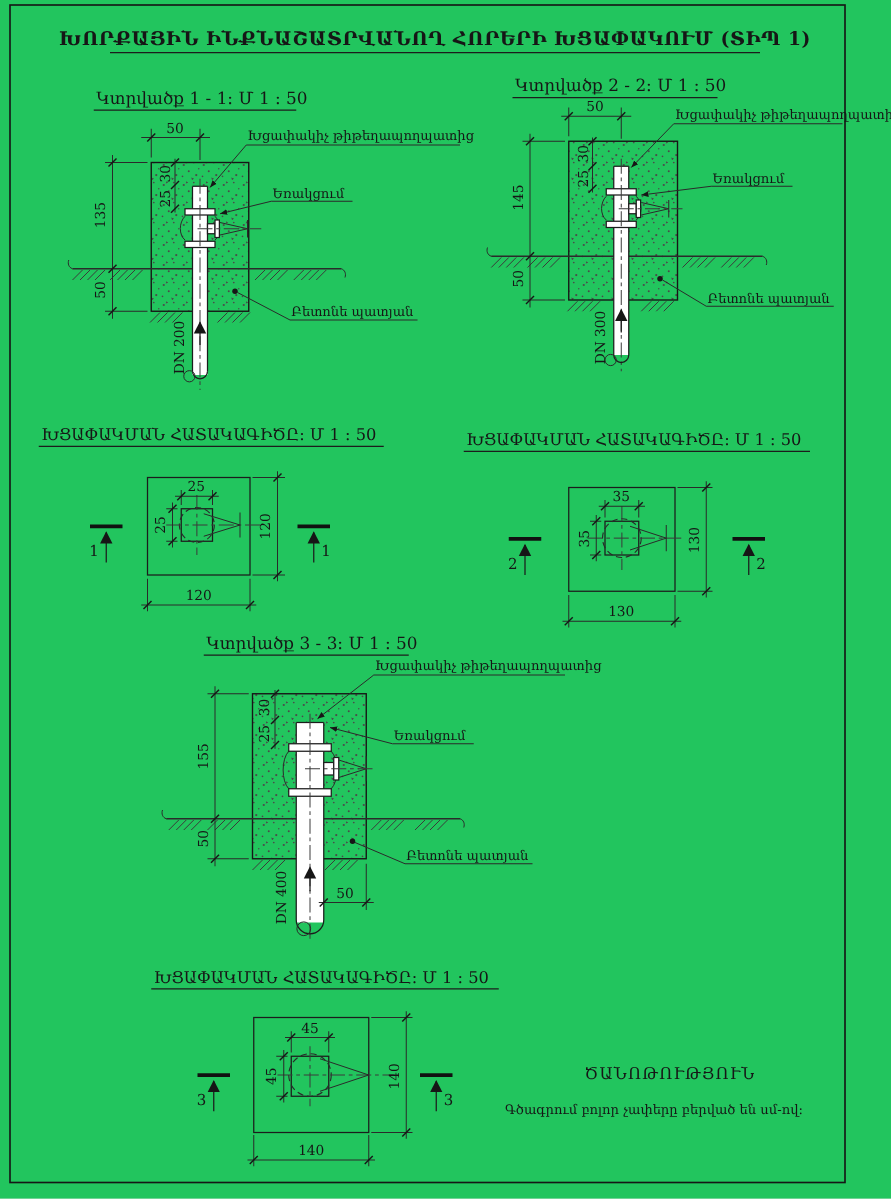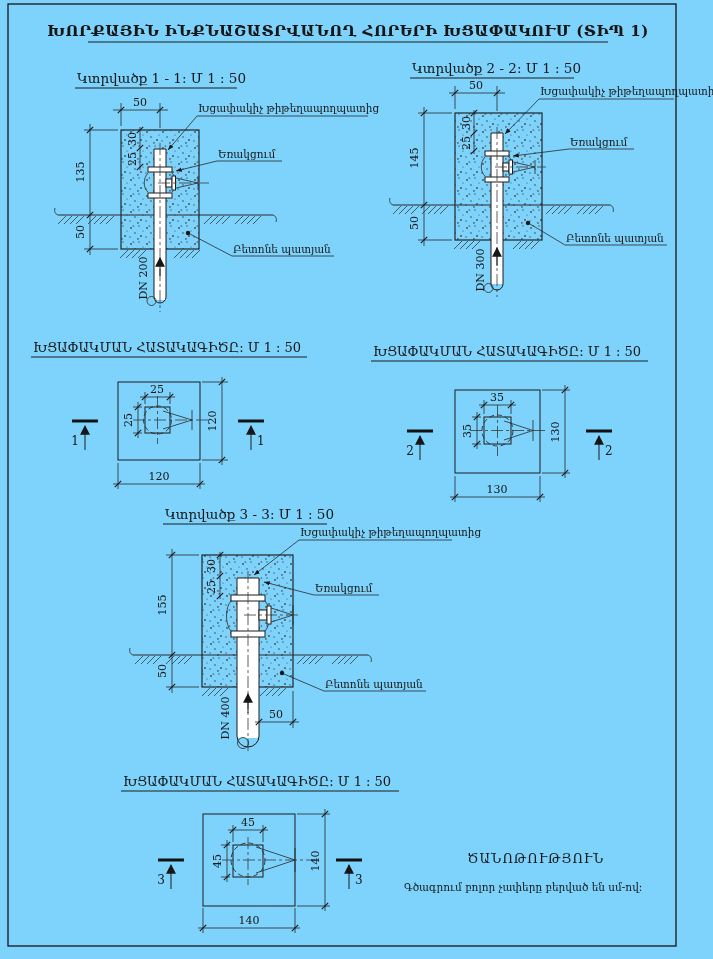--- a/index.html
+++ b/index.html
@@ -1,16 +1,16 @@
 <!DOCTYPE html>
 <html><head>
 <meta charset="utf-8">
 <style>
   html,body{margin:0;padding:0;background:#e8e8e8;}
-  #page{position:relative;width:713px;height:959px;background:#7dd3fc;overflow:hidden;
+  #page{position:relative;width:713px;height:959px;background:#22c55e;overflow:hidden;
         font-family:"DejaVu Serif","DejaVu Sans",serif;}
   svg{position:absolute;left:0;top:0;}
   svg text{fill:#161616;font-family:"DejaVu Serif","DejaVu Sans",serif;}
   .ln{stroke:#1c1c1c;stroke-width:1;fill:none;}
   .thn{stroke:#2a2a2a;stroke-width:0.8;fill:none;}
   .cl{stroke:#3a3a3a;stroke-width:0.8;fill:none;stroke-dasharray:12 3 3 3;}
   .dsh{stroke:#2a2a2a;stroke-width:0.9;fill:none;stroke-dasharray:5 3;}
   .wht{fill:#ffffff;stroke:#1c1c1c;stroke-width:1;}
   .bar{stroke:#111;stroke-width:3;}
   .ttl{font-size:15px;font-weight:bold;letter-spacing:0.4px;}

